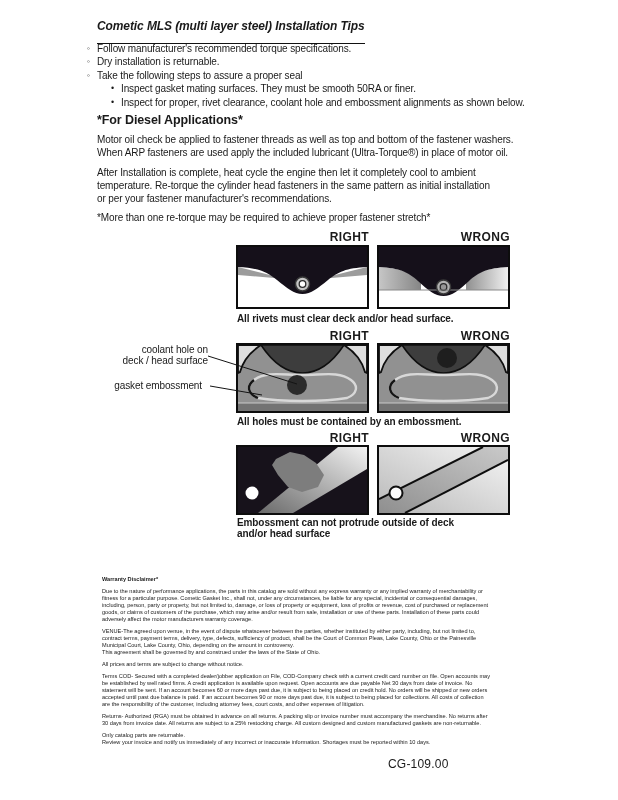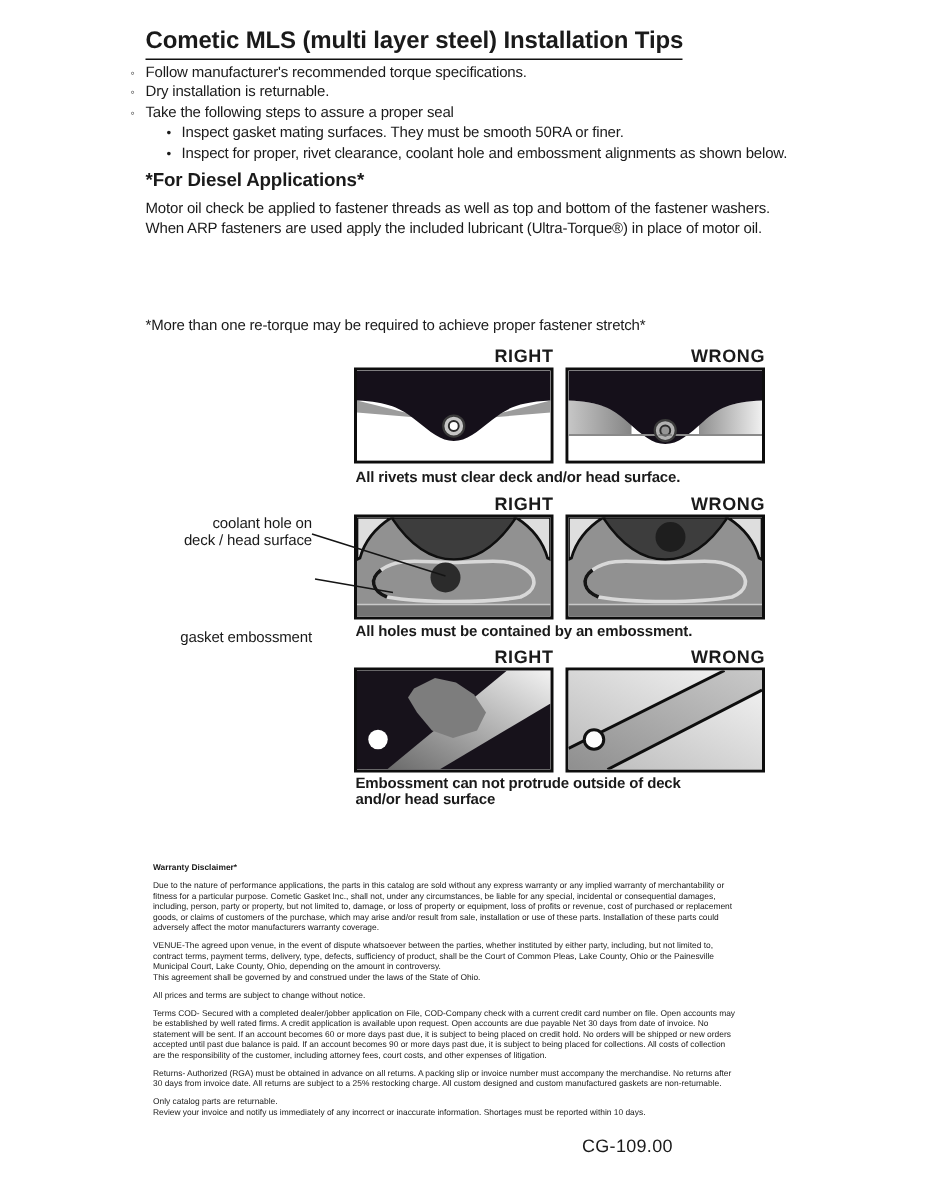--- a/index.html
+++ b/index.html
@@ -3,22 +3,22 @@
 <meta charset="utf-8">
 <style>
   html,body { margin:0; padding:0; background:#ffffff; }
   .page {
     position:relative; width:618px; height:800px; background:#ffffff;
     font-family:"Liberation Sans", sans-serif; color:#1a1a1a; overflow:hidden;
   }
   .abs { position:absolute; }
 
   .title {
-    left:97px; top:19px; font-size:16px; font-weight:bold; letter-spacing:-0.1px;
-    border-bottom:1.5px solid #111; padding-bottom:2px; white-space:nowrap;
+    left:97px; top:19px; font-size:12px; font-weight:bold; letter-spacing:-0.1px;
+    border-bottom:1.5px solid #111; padding-bottom:10px; white-space:nowrap;font-style:italic;
   }
   .bullets { left:87px; top:42px; font-size:10px; line-height:13.4px; letter-spacing:-0.12px; }
   .b-row { display:flex; white-space:nowrap; }
   .mk  { width:10px; text-align:left; font-size:8px; line-height:13.4px; }
   .sub { margin-left:24px; }
   .sub .mk { font-size:9px; }
 
   .h2 { left:97px; top:113px; font-size:12.5px; font-weight:bold; letter-spacing:-0.1px; }
   .para { left:97px; font-size:10px; line-height:13.2px; letter-spacing:-0.12px; white-space:pre-line; }
   .p1 { top:133px; }
@@ -65,20 +65,23 @@
     </div>
     <div class="b-row sub">
       <span class="mk">•</span>
       <span>Inspect for proper, rivet clearance, coolant hole and embossment alignments as shown below.</span>
     </div>
   </div>
 
   <div class="abs h2">*For Diesel Applications*</div>
   <div class="abs para p1">Motor oil check be applied to fastener threads as well as top and bottom of the fastener washers.
 When ARP fasteners are used apply the included lubricant (Ultra-Torque®) in place of motor oil.</div>
+  <div class="abs para p2">After Installation is complete, heat cycle the engine then let it completely cool to ambient
+temperature. Re-torque the cylinder head fasteners in the same pattern as initial installation
+or per your fastener manufacturer's recommendations.</div>
   <div class="abs para note">*More than one re-torque may be required to achieve proper fastener stretch*</div>
 
   <div class="abs rw-label" style="left:236px; top:230px;">RIGHT</div>
   <div class="abs rw-label" style="left:377px; top:230px;">WRONG</div>
 
   <div class="abs panel" style="left:236px; top:245px;">
     <svg width="129" height="60" viewBox="0 0 129 60">
       <rect width="129" height="60" fill="#ffffff"></rect>
       <polygon points="0,20 48,32 0,28" fill="#9c9c9c"></polygon>
       <polygon points="129,20 81,32 129,28" fill="#9c9c9c"></polygon>
@@ -111,21 +114,21 @@
     </svg>
   </div>
 
   <div class="abs cap" style="left:237px; top:313px;">All rivets must clear deck and/or head surface.</div>
 
   <div class="abs rw-label" style="left:236px; top:329px;">RIGHT</div>
   <div class="abs rw-label" style="left:377px; top:329px;">WRONG</div>
 
   <div class="abs side-label" style="left:98px; top:345px;">coolant hole on
 deck / head surface</div>
-  <div class="abs side-label" style="left:98px; top:381px;margin-top:40px;">gasket embossment</div>
+  <div class="abs side-label" style="left:92px; top:381px;">gasket embossment</div>
 
   <svg class="abs" style="left:205px; top:344px; z-index:5;" width="100" height="55" viewBox="0 0 100 55">
     <line x1="3" y1="12" x2="92" y2="40" stroke="#141414" stroke-width="1"></line>
     <line x1="5" y1="42" x2="57" y2="51" stroke="#141414" stroke-width="1"></line>
   </svg>
 
   <div class="abs panel" style="left:236px; top:343px;">
     <svg width="129" height="66" viewBox="0 0 129 66">
       <rect width="129" height="66" fill="#919191"></rect>
       <path d="M0,0 H23 C12,7 5,16 2,27 L0,28 Z" fill="#dedede" stroke="#0f0f0f" stroke-width="1.8"></path>

